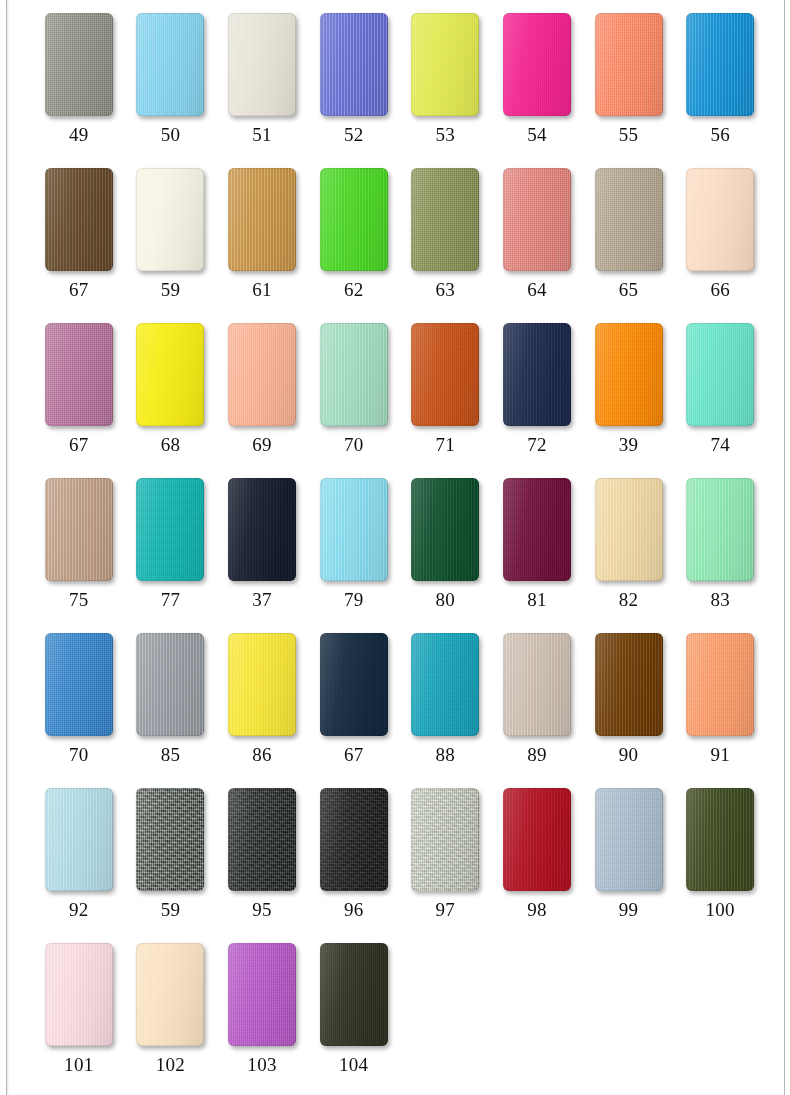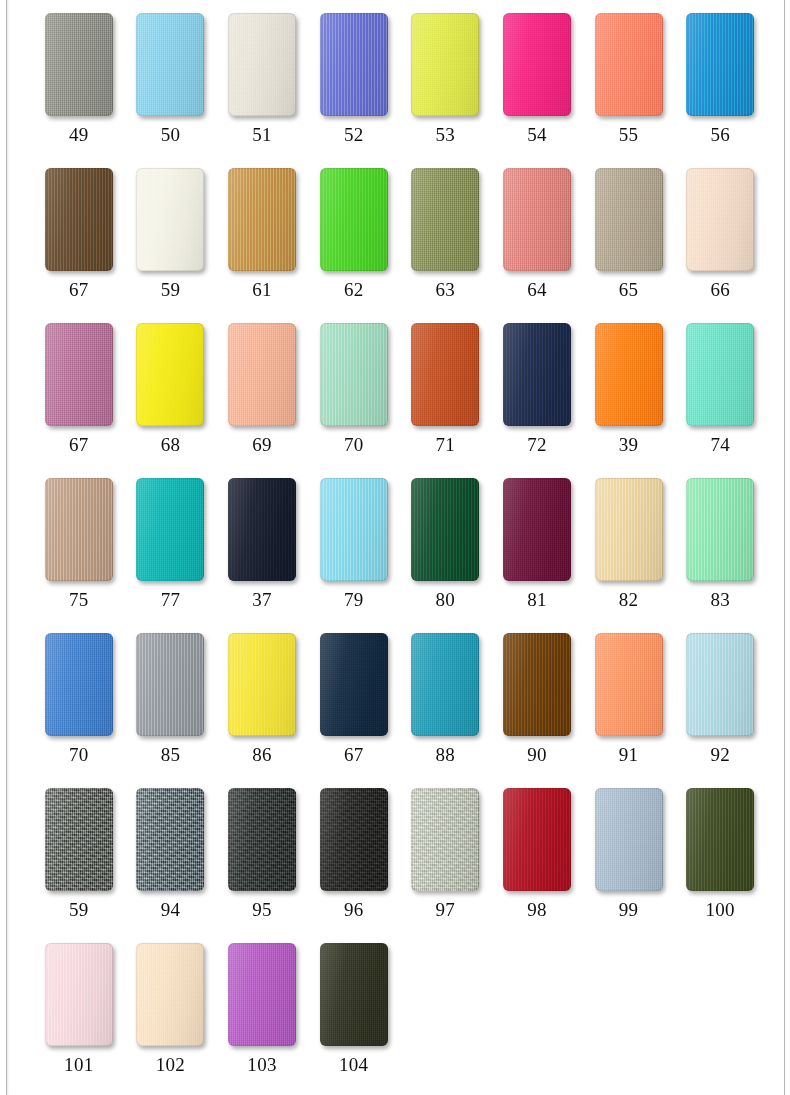--- a/index.html
+++ b/index.html
@@ -482,20 +482,29 @@
         <div class="swatch-wrap">
           <div class="swatch" style="background: rgb(26, 159, 181);">
             <div class="weave"></div>
             <div class="sheen"></div>
           </div>
         </div>
         <div class="swatch-label">88</div>
       </div>
       <div class="cell">
         <div class="swatch-wrap">
+          <div class="swatch rib" style="background: rgb(207, 192, 180);">
+            <div class="weave"></div>
+            <div class="sheen"></div>
+          </div>
+        </div>
+        <div class="swatch-label">89</div>
+      </div>
+      <div class="cell">
+        <div class="swatch-wrap">
           <div class="swatch rib" style="background: rgb(112, 65, 12);">
             <div class="weave"></div>
             <div class="sheen"></div>
           </div>
         </div>
         <div class="swatch-label">90</div>
       </div>
       <div class="cell">
         <div class="swatch-wrap">
           <div class="swatch" style="background: rgb(248, 154, 106);">
@@ -515,29 +524,20 @@
         <div class="swatch-label">92</div>
       </div>
       <div class="cell">
         <div class="swatch-wrap">
           <div class="swatch heather" style="background: rgb(109, 115, 109);">
             <div class="weave"></div>
             <div class="sheen"></div>
           </div>
         </div>
         <div class="swatch-label">59</div>
-      </div>
-      <div class="cell">
-        <div class="swatch-wrap">
-          <div class="swatch heather" style="background: rgb(112, 122, 126);">
-            <div class="weave"></div>
-            <div class="sheen"></div>
-          </div>
-        </div>
-        <div class="swatch-label">94</div>
       </div>
       <div class="cell">
         <div class="swatch-wrap">
           <div class="swatch heather" style="background: rgb(58, 62, 60);">
             <div class="weave"></div>
             <div class="sheen"></div>
           </div>
         </div>
         <div class="swatch-label">95</div>
       </div>

